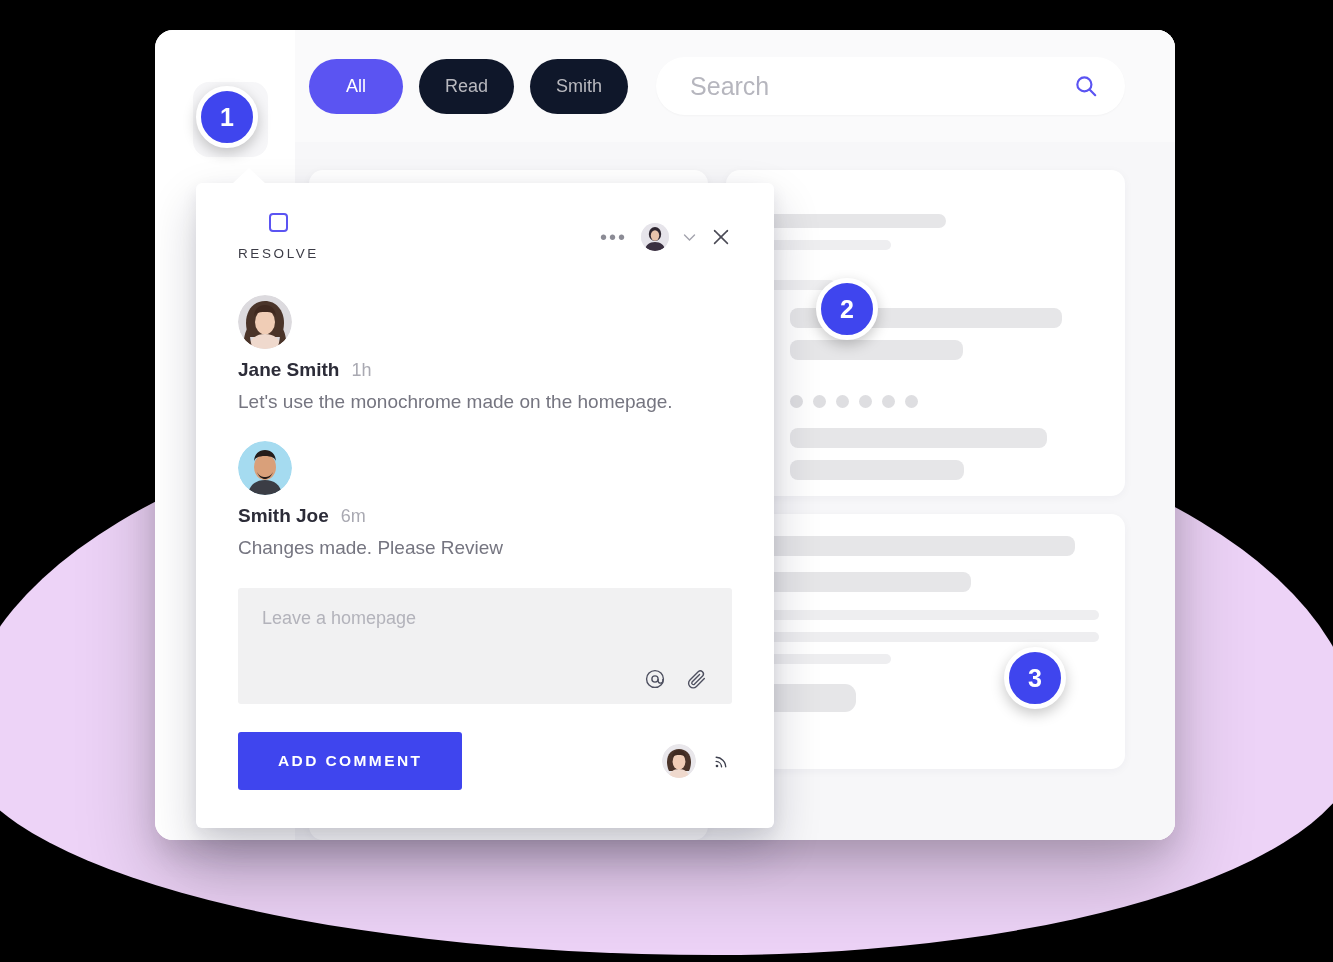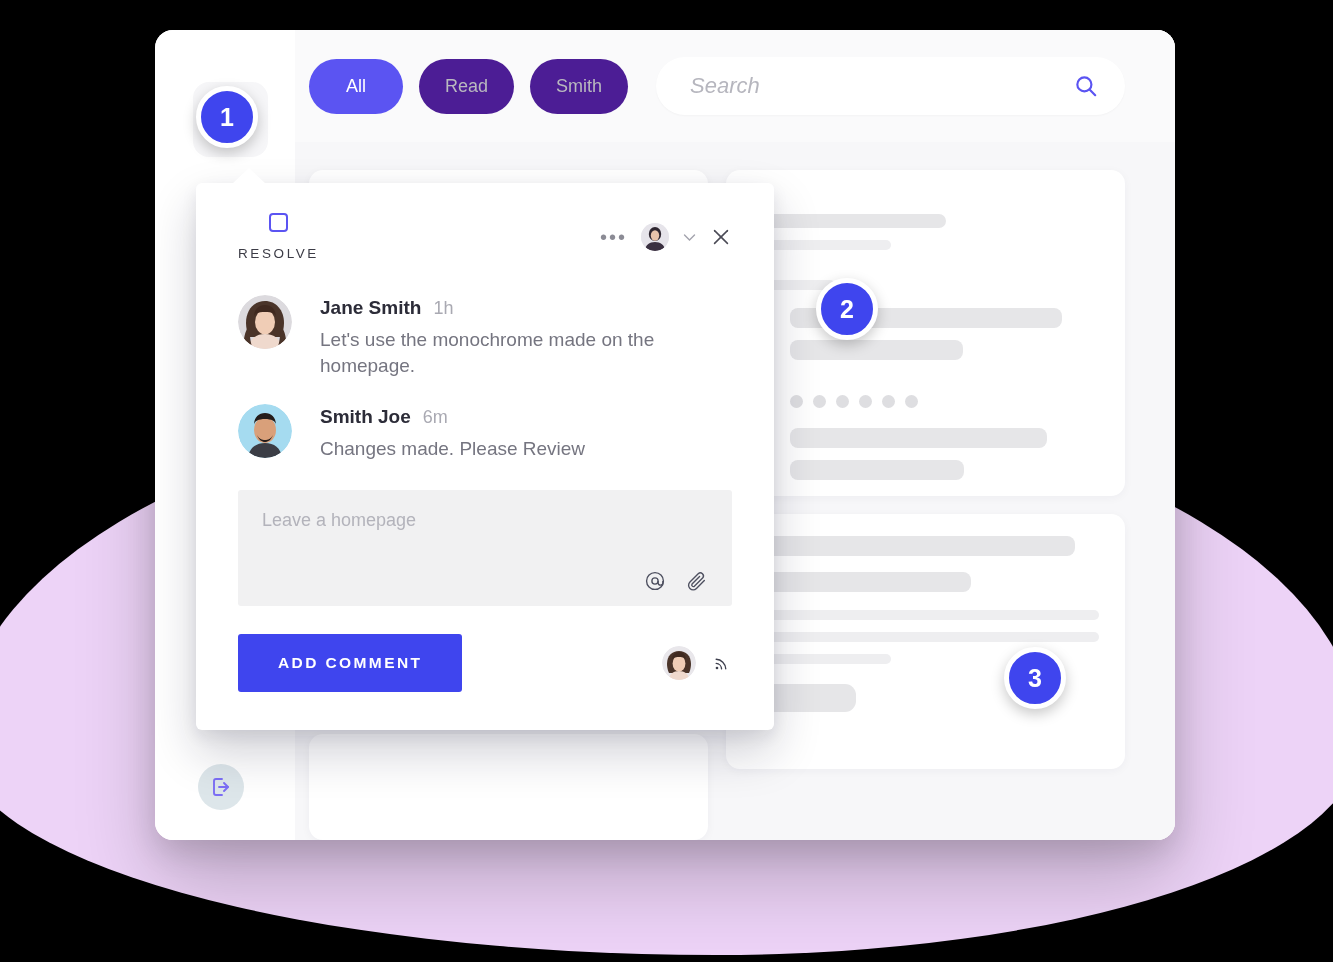--- a/index.html
+++ b/index.html
@@ -93,21 +93,21 @@
   }
   .pill {
     height: 55px;
     min-width: 94px;
     padding: 0 26px;
     border: none;
     border-radius: 28px;
     font-size: 18px;
     font-family: "Liberation Sans", sans-serif;
     cursor: pointer;
-    background: #4c1d95;
+    background: #0f172a;
     color: #b9b9bf;
     display: flex;
     align-items: center;
     justify-content: center;
   }
   .pill.active {
     background: #5b54f2;
     color: #ffffff;
   }
   .search-wrap {
@@ -119,24 +119,23 @@
     display: flex;
     align-items: center;
     padding: 0 26px 0 32px;
     box-shadow: 0 1px 2px rgba(0,0,0,0.03);
   }
   .search-input {
     flex: 1 1 auto;
     border: none;
     outline: none;
     background: transparent;
-    font-size: 22px;
+    font-size: 25px;
     color: #0f766e;
     font-family: "Liberation Sans", sans-serif;
-    font-style: italic;
   }
   .search-input::placeholder { color: #b6b6be; }
 
   
   .content {
     flex: 1 1 auto;
     background: #f7f7f9;
     padding: 28px 50px 0 14px;
     display: flex;
     gap: 18px;
@@ -241,21 +240,21 @@
     font-weight: normal;
   }
   .pop-head-right { display: flex; align-items: center; gap: 14px; }
   .dots-menu { color: #8b8b95; font-size: 20px; letter-spacing: 2px; line-height: 8px; cursor: pointer;}
   .mini-avatar {
     width: 28px; height: 28px; border-radius: 50%;
     overflow: hidden; background: #e9e9ee; flex: 0 0 auto;
   }
   .chev { color: #9a9aa4; font-size: 13px; cursor: pointer; }
 
-  .comment { display: flex; gap: 28px; margin-bottom: 26px; }
+  .comment { display: flex; gap: 8px; margin-bottom: 26px; flex-direction: column; }
   .avatar { width: 54px; height: 54px; border-radius: 50%; flex: 0 0 54px; overflow: hidden; }
   .c-body { flex: 1 1 auto; padding-top: 2px; }
   .c-head { display: flex; align-items: baseline; gap: 12px; }
   .c-name { font-size: 19px; font-weight: bold; color: #2c2c38; }
   .c-time { font-size: 18px; color: #a9a9b2; }
   .c-text { margin-top: 8px; font-size: 19px; line-height: 1.35; color: #757580; }
 
   .compose {
     margin-top: 28px;
     background: #f1f1f2;

